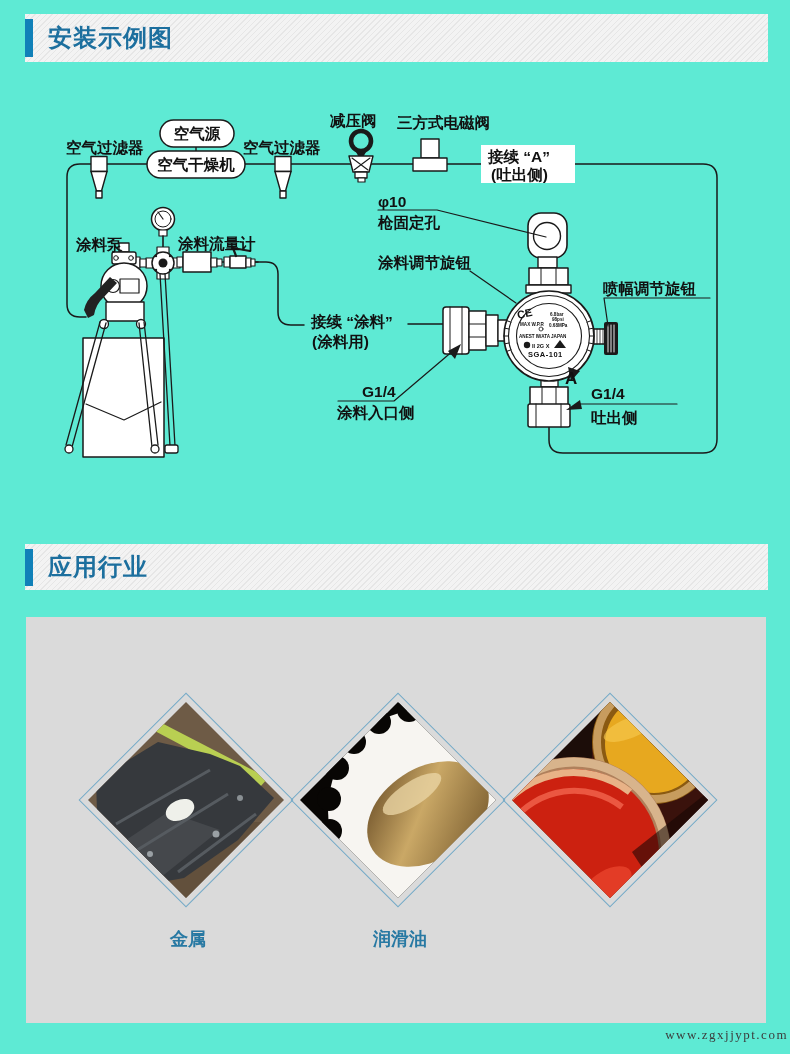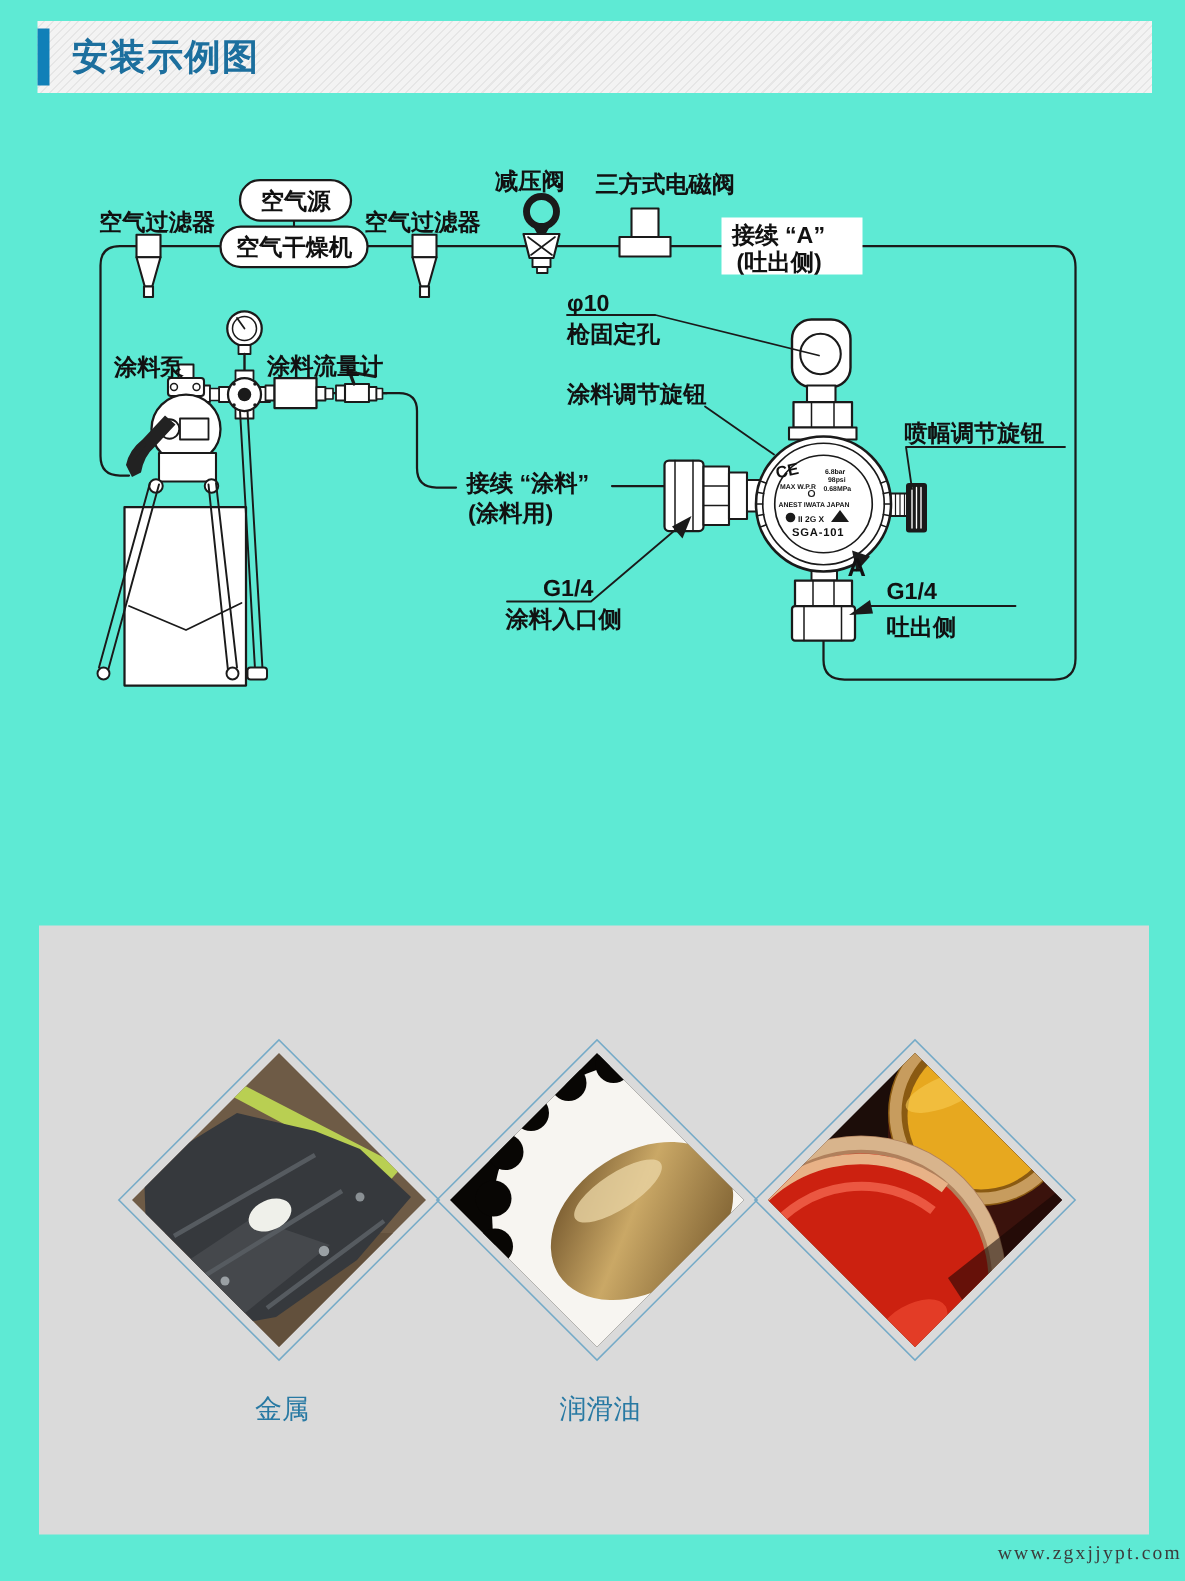--- a/index.html
+++ b/index.html
@@ -17,21 +17,21 @@
   .lbl{font-size:15.5px;font-weight:600;}
   .lbl-c{font-size:15.5px;font-weight:600;text-anchor:middle;}
   
   #app-box{position:absolute;left:26px;top:617px;width:740px;height:406px;background:#dadada;}
   .diamond-outline{position:absolute;width:152px;height:152px;border:1px solid #74aac7;
                    transform:rotate(45deg);box-sizing:border-box;}
   .diamond-photo{position:absolute;width:196px;height:196px;
                  clip-path:polygon(50% 0,100% 50%,50% 100%,0 50%);}
   .diamond-photo svg{display:block;}
   .industry-label{position:absolute;top:927px;width:140px;text-align:center;
-                  color:#2879a3;font-size:18px;font-weight:400;}
+                  color:#2879a3;font-size:18px;font-weight:700;}
   #watermark{position:absolute;right:2px;top:1027px;font-family:Liberation Serif, serif;
              font-size:13px;letter-spacing:1.5px;color:#3c3c3c;margin-left:32px;}
 </style>
 </head>
 <body>
 
 <div id="page">
 
   <div class="band" style="top:14px">
     <div class="accent-bar"></div>
@@ -217,20 +217,24 @@
     <text class="lbl" x="378" y="228">枪固定孔</text>
     <text class="lbl" x="378" y="268">涂料调节旋钮</text>
     <text class="lbl" x="603" y="294">喷幅调节旋钮</text>
     <text class="lbl" x="362" y="397">G1/4</text>
     <text class="lbl" x="337" y="418">涂料入口侧</text>
     <text class="lbl" x="591" y="399">G1/4</text>
     <text class="lbl" x="591" y="423">吐出侧</text>
     <text x="565" y="384" font-size="17" font-weight="bold">A</text>
   </svg>
 
+  <div class="band" style="top:544px;height:46px">
+    <div class="accent-bar" style="height:37px"></div>
+    <div class="band-title">应用行业</div>
+  </div>
 
   <div id="app-box"></div>
 
   <div class="diamond-outline" style="left:110px;top:724px"></div>
   <div class="diamond-outline" style="left:322px;top:724px"></div>
   <div class="diamond-outline" style="left:534px;top:724px"></div>
 
   <div class="diamond-photo" style="left:88px;top:702px">
     <svg width="196" height="196" viewBox="0 0 196 196">
       <rect width="196" height="196" fill="#6e5b46"></rect>

